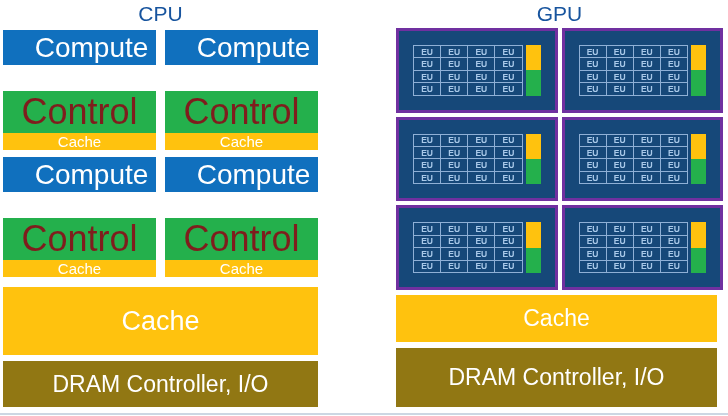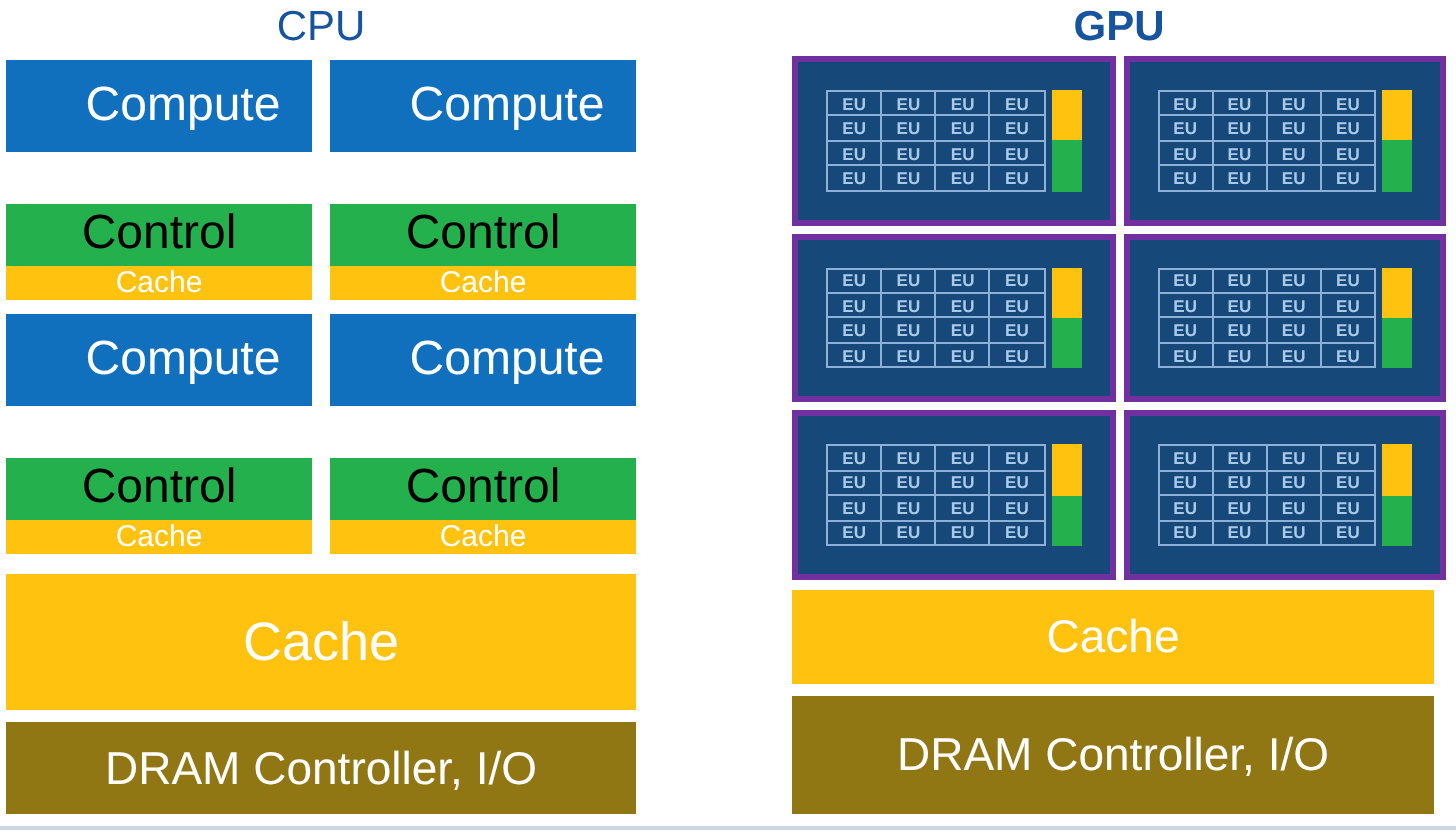--- a/index.html
+++ b/index.html
@@ -16,36 +16,36 @@
   html,body{margin:0;padding:0;background:#ffffff;}
   body{font-family:"Liberation Sans", sans-serif;}
   #canvas{position:relative;width:728px;height:416px;background:#ffffff;overflow:hidden;}
 
   .section-title{
     position:absolute;top:0;height:28px;
     display:flex;align-items:center;justify-content:center;
     font-size:21px;color:var(--title-text);font-weight:400;
   }
   #cpu-title{left:3px;width:315px;}
-  #gpu-title{left:396px;width:327px;font-weight:bold;}
+  #gpu-title{left:396px;width:327px;}
 
   
   #cpu-core-grid{
     position:absolute;left:3px;top:30px;width:315px;height:247px;
     display:grid;grid-template-columns:1fr 1fr;grid-template-rows:1fr 1fr;
     column-gap:9px;row-gap:7px;
   }
   .core{display:flex;flex-direction:column;}
   .core-compute{
     flex:60;background:var(--cpu-compute-blue);color:#ffffff;
-    display:flex;align-items:center;justify-content:center;font-size:24px;padding-left:24px;
+    display:flex;align-items:center;justify-content:center;font-size:28px;padding-left:24px;
   }
   .core-control{
-    flex:41;background:var(--control-green);color:#000000;
-    display:flex;align-items:center;justify-content:center;font-size:24px;margin-top:26px;
+    flex:41;background:var(--control-green);color:#7f1d1d;
+    display:flex;align-items:center;justify-content:center;font-size:36px;margin-top:26px;
   }
   .core-cache{
     flex:19;background:var(--cache-yellow);color:#ffffff;
     display:flex;align-items:center;justify-content:center;font-size:15px;
   }
 
   
   .bar{
     position:absolute;color:#ffffff;
     display:flex;align-items:center;justify-content:center;

